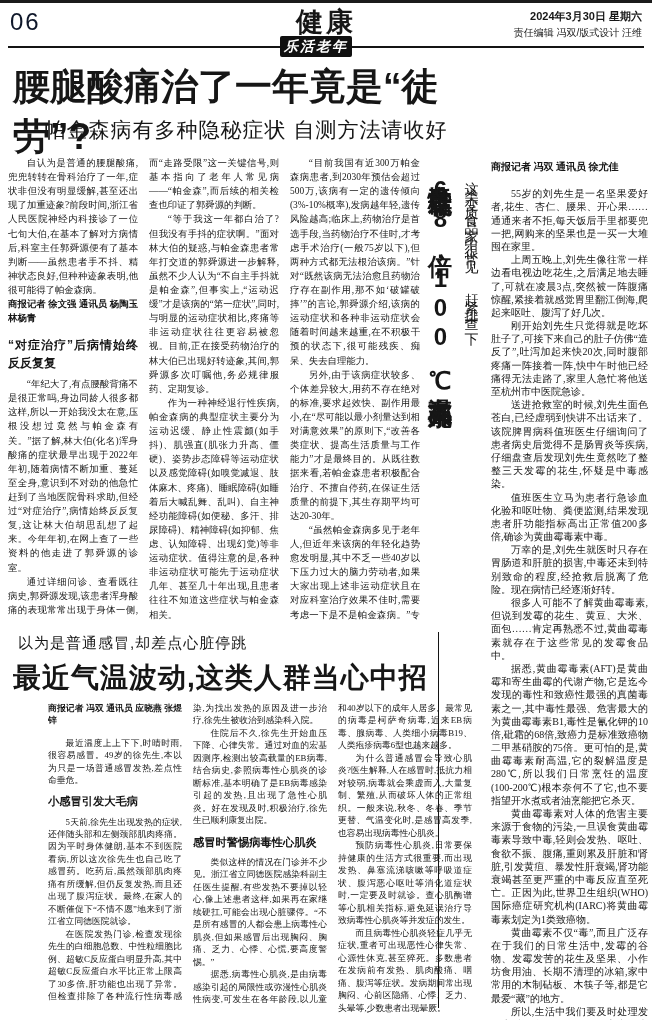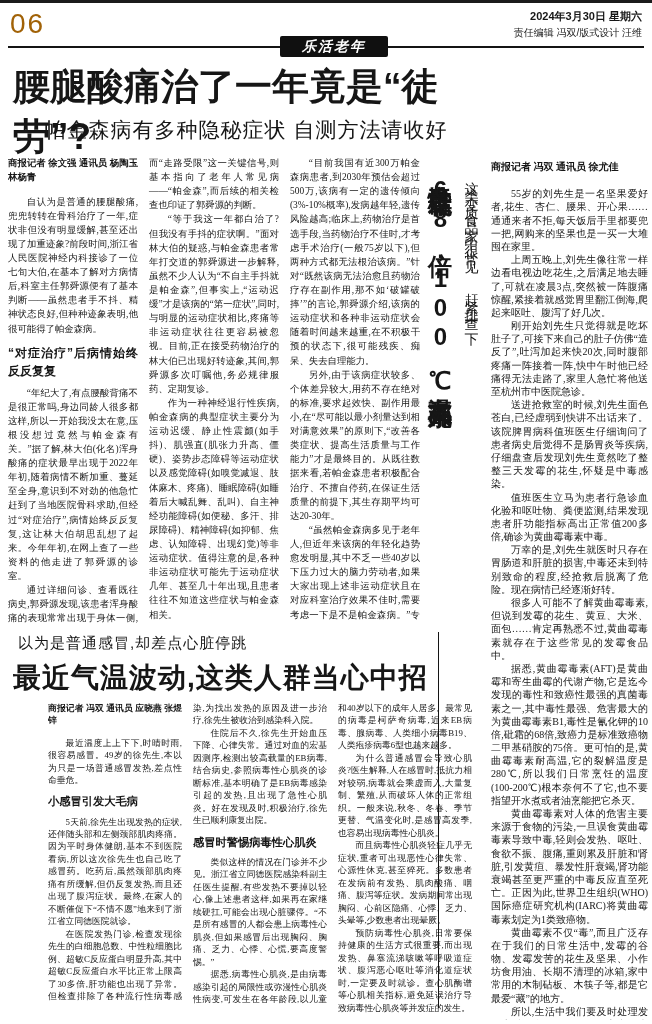--- a/index.html
+++ b/index.html
@@ -2,25 +2,25 @@
 <html><head>
 <meta charset="utf-8">
 <style>
   html,body{margin:0;padding:0;background:#e8e8e4;}
   .page{position:relative;width:652px;height:1024px;background:#ffffff;margin:0 auto;
         overflow:hidden;color:#161616;font-family:"Liberation Serif",serif;}
   .top-edge{position:absolute;top:0;left:0;right:0;height:3px;background:#1b1b1b;}
 
   
   .page-num{position:absolute;left:10px;top:8px;font-family:"Liberation Sans",sans-serif;
-            font-size:28px;color:#a16207;letter-spacing:2px;}
+            font-size:24px;color:#0f172a;letter-spacing:2px;}
   .section-title{position:absolute;left:0;right:0;top:4px;text-align:center;
             font-family:"Liberation Sans",sans-serif;font-size:27px;font-weight:bold;letter-spacing:3px;}
   .header-rule{position:absolute;left:8px;right:8px;top:46px;border-top:2px solid #141414;}
-  .masthead-badge{position:absolute;left:280px;top:36px;width:108px;height:21px;background:#101010;
+  .masthead-badge{position:absolute;left:280px;top:36px;width:72px;height:21px;background:#101010;
             color:#fff;font-style:italic;font-weight:bold;font-size:14px;line-height:21px;
             text-align:center;letter-spacing:2px;border-radius:2px;}
   .date-line{position:absolute;right:10px;top:9px;font-size:11px;font-weight:bold;text-align:right;
             font-family:"Liberation Sans",sans-serif;}
   .staff-line{position:absolute;right:10px;top:26px;font-size:10px;text-align:right;
             font-family:"Liberation Sans",sans-serif;color:#222;}
 
   
   .lead-headline{position:absolute;left:13px;top:62px;width:500px;
             font-family:"Liberation Sans",sans-serif;font-size:37px;font-weight:bold;letter-spacing:0;}
@@ -58,30 +58,31 @@
   .blk-byline{font-weight:bold;text-indent:0;margin-bottom:1.1em;}
   .toxin-body .blk-byline{margin-bottom:1.4em;}
 </style>
 </head>
 <body>
 
 <div class="page">
   <div class="top-edge"></div>
 
   <div class="page-num">06</div>
+  <div class="section-title">健康</div>
   <div class="header-rule"></div>
   <div class="masthead-badge">乐活老年</div>
   <div class="date-line">2024年3月30日 星期六</div>
   <div class="staff-line">责任编辑 冯双/版式设计 汪维</div>
 
   <div class="lead-headline">腰腿酸痛治了一年竟是“徒劳”?</div>
   <div class="lead-subheadline">帕金森病有多种隐秘症状 自测方法请收好</div>
   <div class="lead-body">
+      <div class="blk blk-p">自认为是普通的腰腿酸痛,兜兜转转在骨科治疗了一年,症状非但没有明显缓解,甚至还出现了加重迹象?前段时间,浙江省人民医院神经内科接诊了一位七旬大伯,在基本了解对方病情后,科室主任郭舜源便有了基本判断——虽然患者手不抖、精神状态良好,但种种迹象表明,他很可能得了帕金森病。</div>
       <div class="blk blk-byline">商报记者 徐文强 通讯员 杨陶玉 林杨青</div>
-      <div class="blk blk-p">自认为是普通的腰腿酸痛,兜兜转转在骨科治疗了一年,症状非但没有明显缓解,甚至还出现了加重迹象?前段时间,浙江省人民医院神经内科接诊了一位七旬大伯,在基本了解对方病情后,科室主任郭舜源便有了基本判断——虽然患者手不抖、精神状态良好,但种种迹象表明,他很可能得了帕金森病。</div>
       <div class="blk blk-h">“对症治疗”后病情始终反反复复</div>
       <div class="blk blk-p">“年纪大了,有点腰酸背痛不是很正常吗,身边同龄人很多都这样,所以一开始我没太在意,压根没想过竟然与帕金森有关。”据了解,林大伯(化名)浑身酸痛的症状最早出现于2022年年初,随着病情不断加重、蔓延至全身,意识到不对劲的他急忙赶到了当地医院骨科求助,但经过“对症治疗”,病情始终反反复复,这让林大伯胡思乱想了起来。今年年初,在网上查了一些资料的他走进了郭舜源的诊室。</div>
       <div class="blk blk-p">通过详细问诊、查看既往病史,郭舜源发现,该患者浑身酸痛的表现常常出现于身体一侧,而“走路受限”这一关键信号,则基本指向了老年人常见病——“帕金森”,而后续的相关检查也印证了郭舜源的判断。</div>
       <div class="blk blk-p">“等于我这一年都白治了?但我没有手抖的症状啊。”面对林大伯的疑惑,与帕金森患者常年打交道的郭舜源进一步解释,虽然不少人认为“不自主手抖就是帕金森”,但事实上,“运动迟缓”才是该病的“第一症状”,同时,与明显的运动症状相比,疼痛等非运动症状往往更容易被忽视。目前,正在接受药物治疗的林大伯已出现好转迹象,其间,郭舜源多次叮嘱他,务必规律服药、定期复诊。</div>
       <div class="blk blk-p">作为一种神经退行性疾病,帕金森病的典型症状主要分为运动迟缓、静止性震颤(如手抖)、肌强直(肌张力升高、僵硬)、姿势步态障碍等运动症状以及感觉障碍(如嗅觉减退、肢体麻木、疼痛)、睡眠障碍(如睡着后大喊乱舞、乱叫)、自主神经功能障碍(如便秘、多汗、排尿障碍)、精神障碍(如抑郁、焦虑、认知障碍、出现幻觉)等非运动症状。值得注意的是,各种非运动症状可能先于运动症状几年、甚至几十年出现,且患者往往不知道这些症状与帕金森相关。</div>
       <div class="blk blk-p">“目前我国有近300万帕金森病患者,到2030年预估会超过500万,该病有一定的遗传倾向(3%-10%概率),发病越年轻,遗传风险越高;临床上,药物治疗是首选手段,当药物治疗不佳时,才考虑手术治疗(一般75岁以下),但两种方式都无法根治该病。”针对“既然该病无法治愈且药物治疗存在副作用,那不如‘破罐破摔’”的言论,郭舜源介绍,该病的运动症状和各种非运动症状会随着时间越来越重,在不积极干预的状态下,很可能残疾、痴呆、失去自理能力。</div>
       <div class="blk blk-p">另外,由于该病症状较多、个体差异较大,用药不存在绝对的标准,要求起效快、副作用最小,在“尽可能以最小剂量达到相对满意效果”的原则下,“改善各类症状、提高生活质量与工作能力”才是最终目的。从既往数据来看,若帕金森患者积极配合治疗、不擅自停药,在保证生活质量的前提下,其生存期平均可达20-30年。</div>
       <div class="blk blk-p">“虽然帕金森病多见于老年人,但近年来该病的年轻化趋势愈发明显,其中不乏一些40岁以下压力过大的脑力劳动者,如果大家出现上述非运动症状且在对应科室治疗效果不佳时,需要考虑一下是不是帕金森病。”专家在此也给出了居家自测方法(若符合下述症状,有可能是帕金森病):</div>
     </div>
 
@@ -109,16 +110,16 @@
       <div class="blk blk-byline">商报记者 冯双 通讯员 应晓燕 张煜锌</div>
       <div class="blk blk-p">最近温度上上下下,时晴时雨,很容易感冒。49岁的徐先生,本以为只是一场普通感冒发热,差点性命垂危。</div>
       <div class="blk blk-h">小感冒引发大毛病</div>
       <div class="blk blk-p">5天前,徐先生出现发热的症状,还伴随头部和左侧颈部肌肉疼痛。因为平时身体健朗,基本不到医院看病,所以这次徐先生也自己吃了感冒药。吃药后,虽然颈部肌肉疼痛有所缓解,但仍反复发热,而且还出现了腹泻症状。最终,在家人的不断催促下“不情不愿”地来到了浙江省立同德医院就诊。</div>
       <div class="blk blk-p">在医院发热门诊,检查发现徐先生的白细胞总数、中性粒细胞比例、超敏C反应蛋白明显升高,其中超敏C反应蛋白水平比正常上限高了30多倍,肝功能也出现了异常。但检查排除了各种流行性病毒感染,为找出发热的原因及进一步治疗,徐先生被收治到感染科入院。</div>
       <div class="blk blk-p">住院后不久,徐先生开始血压下降、心律失常。通过对血的宏基因测序,检测出较高载量的EB病毒,结合病史,参照病毒性心肌炎的诊断标准,基本明确了是EB病毒感染引起的发热,且出现了急性心肌炎。好在发现及时,积极治疗,徐先生已顺利康复出院。</div>
       <div class="blk blk-h">感冒时警惕病毒性心肌炎</div>
       <div class="blk blk-p">类似这样的情况在门诊并不少见。浙江省立同德医院感染科副主任医生提醒,有些发热不要掉以轻心,像上述患者这样,如果再在家继续硬扛,可能会出现心脏骤停。“不是所有感冒的人都会患上病毒性心肌炎,但如果感冒后出现胸闷、胸痛、乏力、心悸、心慌,要高度警惕。”</div>
       <div class="blk blk-p">据悉,病毒性心肌炎,是由病毒感染引起的局限性或弥漫性心肌炎性病变,可发生在各年龄段,以儿童和40岁以下的成年人居多。最常见的病毒是柯萨奇病毒,近来EB病毒、腺病毒、人类细小病毒B19、人类疱疹病毒6型也越来越多。</div>
       <div class="blk blk-p">为什么普通感冒会导致心肌炎?医生解释,人在感冒时,抵抗力相对较弱,病毒就会乘虚而入,大量复制、繁殖,从而破坏人体的正常组织。一般来说,秋冬、冬春、季节更替、气温变化时,是感冒高发季,也容易出现病毒性心肌炎。</div>
+      <div class="blk blk-p">预防病毒性心肌炎,日常要保持健康的生活方式很重要,而出现发热、鼻塞流涕咳嗽等呼吸道症状、腹泻恶心呕吐等消化道症状时,一定要及时就诊。查心肌酶谱等心肌相关指标,避免延误治疗导致病毒性心肌炎等并发症的发生。</div>
       <div class="blk blk-p">而且病毒性心肌炎轻症几乎无症状,重者可出现恶性心律失常、心源性休克,甚至猝死。多数患者在发病前有发热、肌肉酸痛、咽痛、腹泻等症状。发病期间常出现胸闷、心前区隐痛、心悸、乏力、头晕等,少数患者出现晕厥。</div>
-      <div class="blk blk-p">预防病毒性心肌炎,日常要保持健康的生活方式很重要,而出现发热、鼻塞流涕咳嗽等呼吸道症状、腹泻恶心呕吐等消化道症状时,一定要及时就诊。查心肌酶谱等心肌相关指标,避免延误治疗导致病毒性心肌炎等并发症的发生。</div>
     </div>
 </div>
 
 </body></html>

